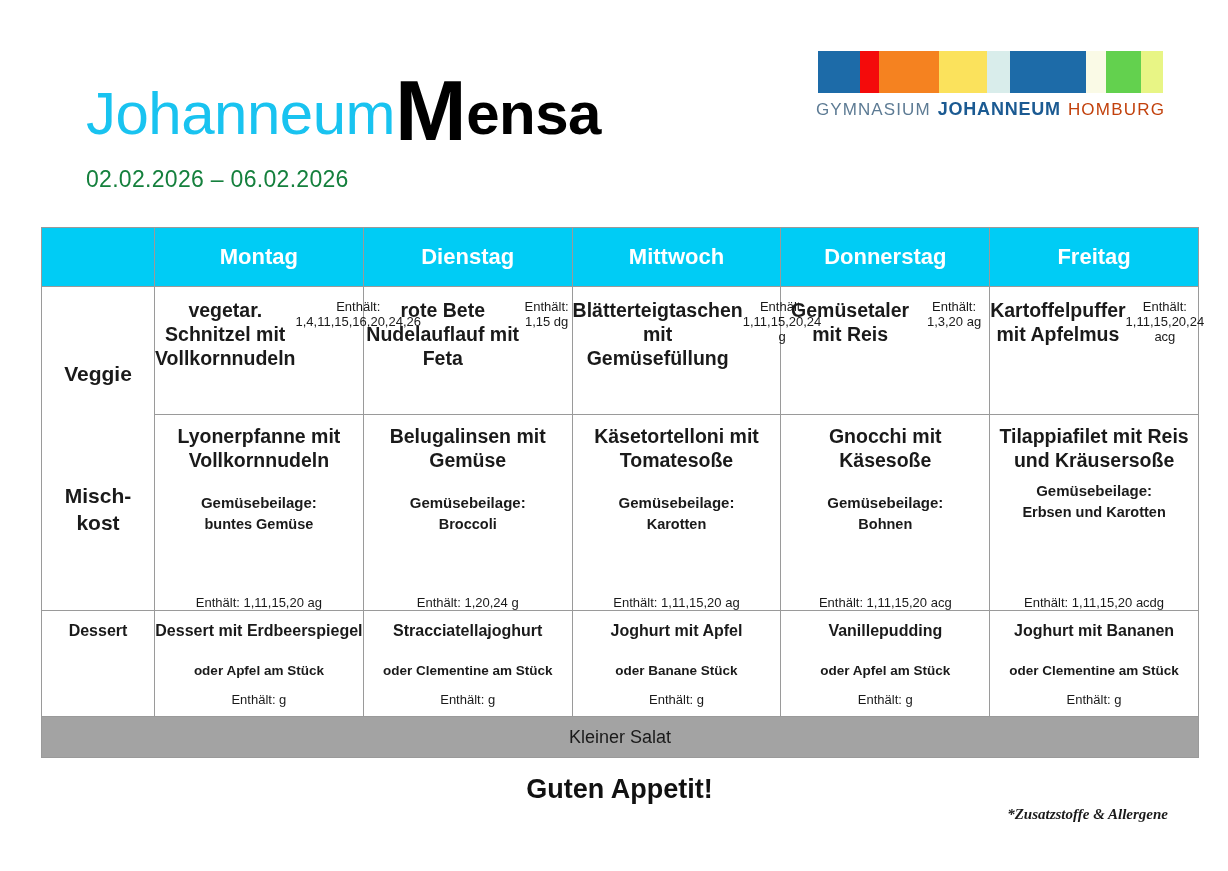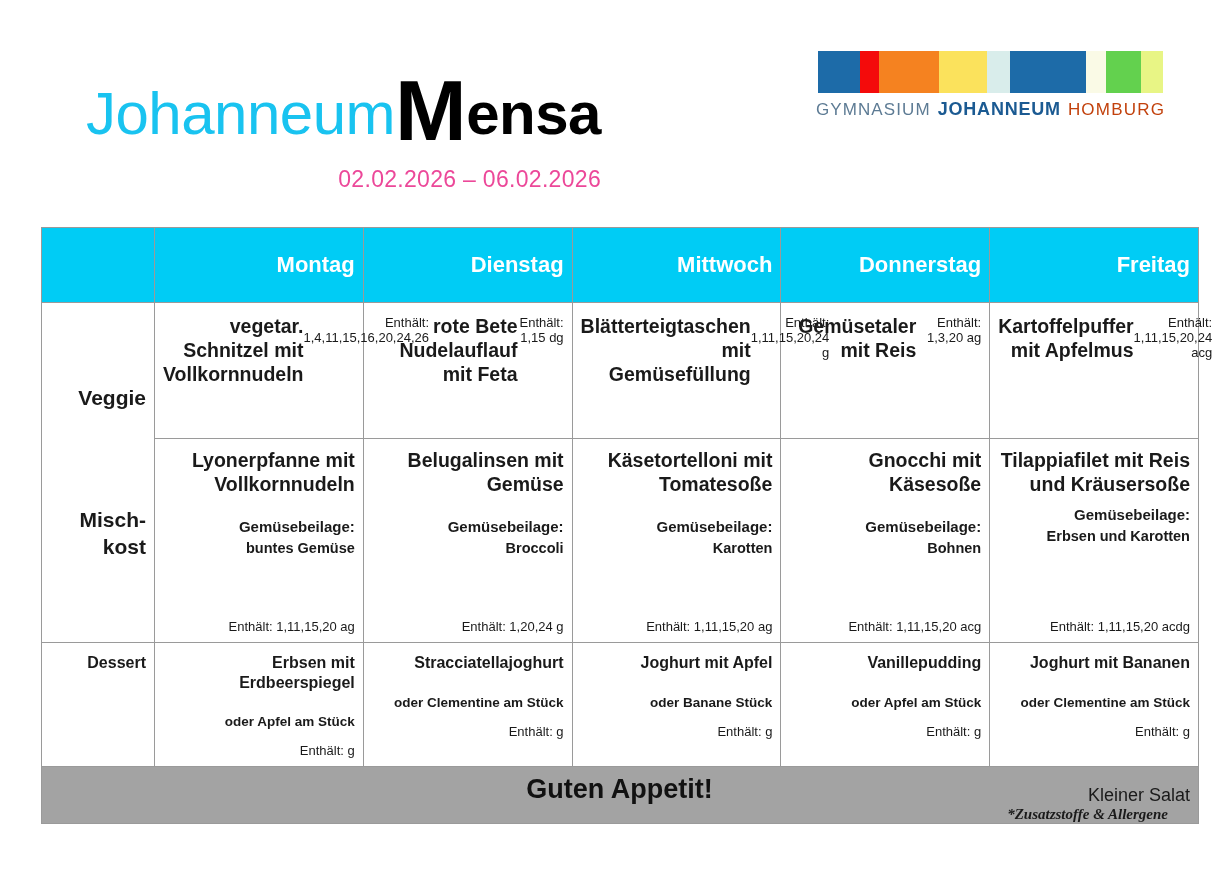--- a/index.html
+++ b/index.html
@@ -40,23 +40,22 @@
     font-weight: 700;
   }
   .brand-part-2 .big-m {
     font-size: 86px;
     line-height: 0;
     vertical-align: -6px;
   }
   .date-range {
     margin-top: 22px;
     font-size: 23px;
-    color: #ec4899;
+    color: #15803d;
     letter-spacing: 0.3px;
-    text-align: right;
   }
 
   
   .school-logo {
     position: absolute;
     left: 818px;
     top: 51px;
     width: 345px;
   }
   .logo-bars {
@@ -100,22 +99,21 @@
     width: 1157px;
   }
   table.menu {
     width: 100%;
     border-collapse: collapse;
     table-layout: fixed;
   }
   table.menu td, table.menu th {
     border: 1px solid #9a9a9a;
     vertical-align: middle;
-    padding: 8px;
-    text-align: right;
+    padding: 0;
   }
   col.c-label { width: 113px; }
   col.c-day   { width: 208.8px; }
 
   thead th {
     background: #00CCF5;
     color: #ffffff;
     font-size: 22px;
     font-weight: 700;
     height: 58px;
@@ -376,21 +374,21 @@
             <div class="side-value">Erbsen und Karotten</div>
             <div class="spacer"></div>
             <div class="contains">Enthält: 1,11,15,20 acdg</div>
           </div>
         </td>
       </tr>
 
       <tr class="dessert">
         <td class="row-label dessert-label">Dessert</td>
         <td class="dish">
-          <div class="dish-name">Erbsen mit Erdbeerspiegel</div>
+          <div class="dish-name">Dessert mit Erdbeerspiegel</div>
           <div class="alt">oder Apfel am Stück</div>
           <div class="contains">Enthält:  g</div>
         </td>
         <td class="dish">
           <div class="dish-name">Stracciatellajoghurt</div>
           <div class="alt">oder Clementine am Stück</div>
           <div class="contains">Enthält:  g</div>
         </td>
         <td class="dish">
           <div class="dish-name">Joghurt mit Apfel</div>

